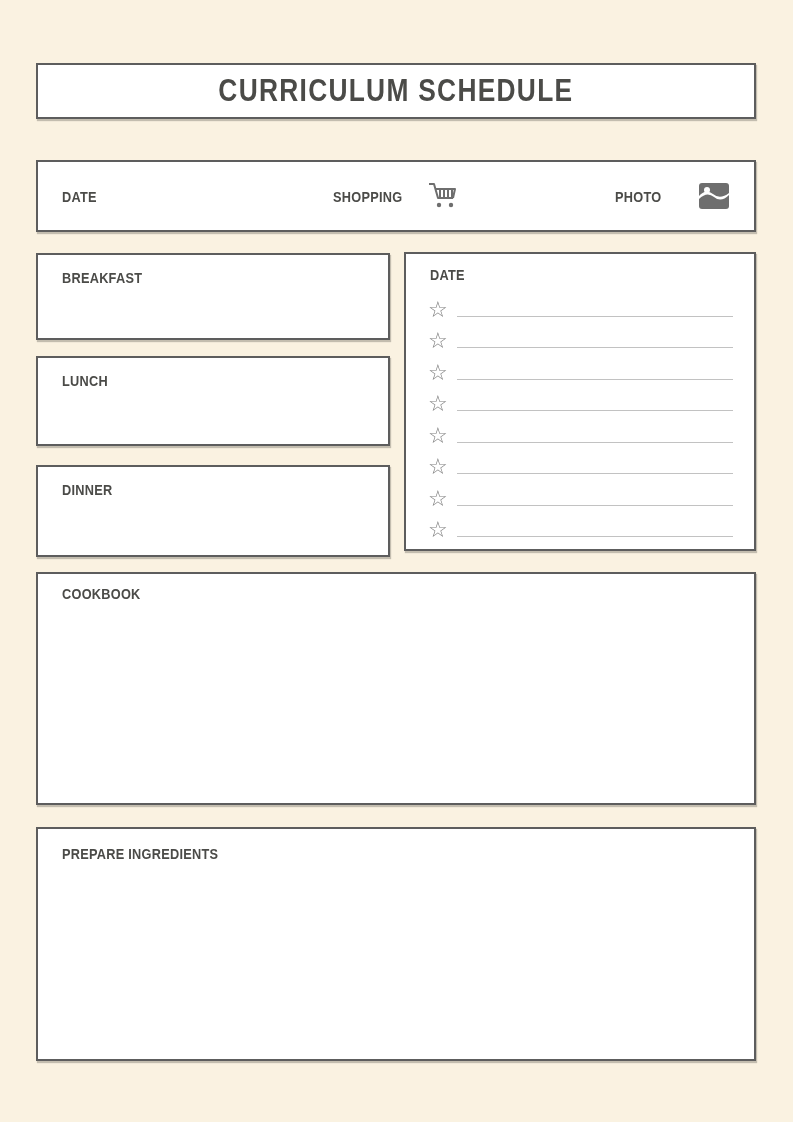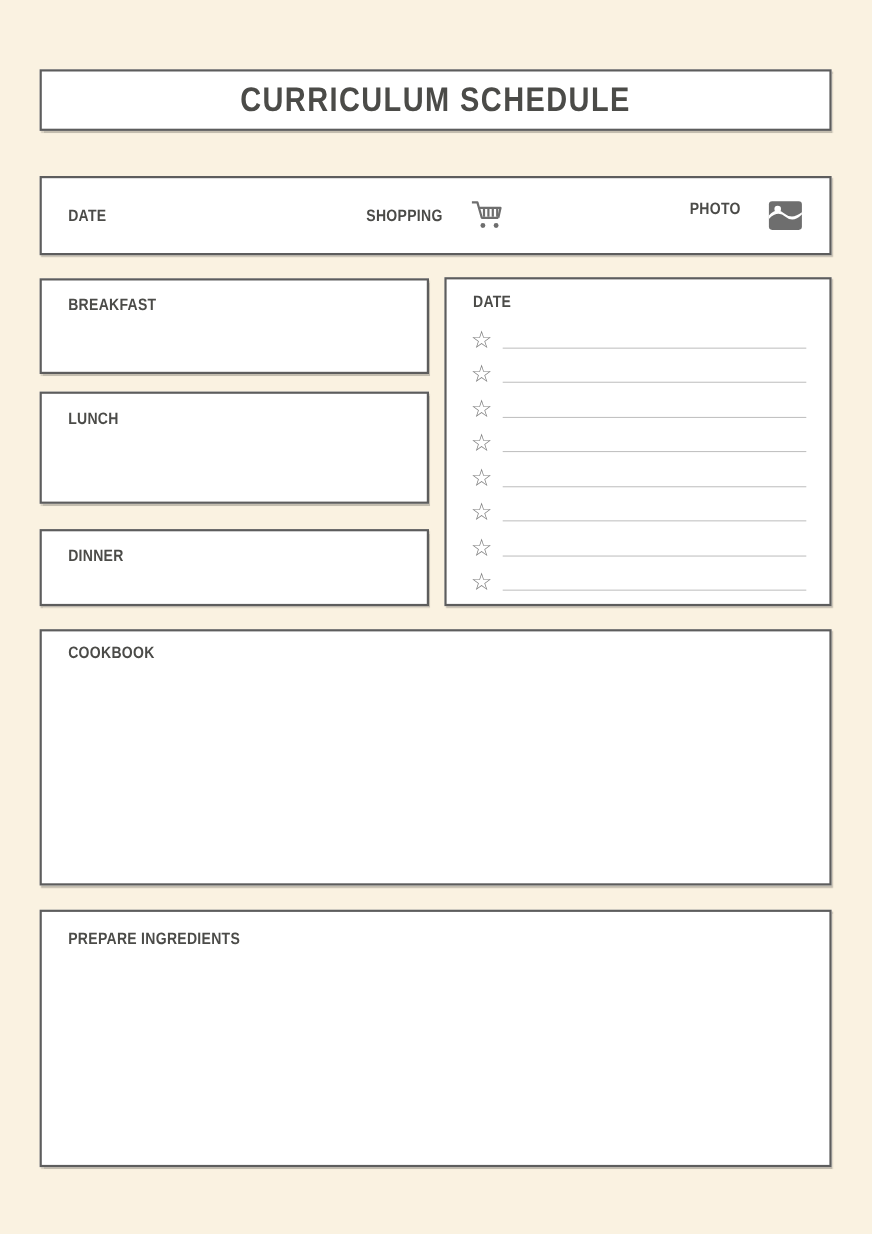--- a/index.html
+++ b/index.html
@@ -44,27 +44,27 @@
     white-space:nowrap;
   }
   
   .info-bar{
     left:36px;top:160px;width:720px;height:72px;
     display:grid;grid-template-columns:1fr auto 1fr;align-items:center;
     padding:0 24px;
   }
   .info-left{justify-self:start;}
   .info-center{justify-self:center;display:flex;align-items:center;gap:12px;}
-  .info-right{justify-self:end;display:flex;align-items:flex-start;gap:16px;}
+  .info-right{justify-self:end;display:flex;align-items:center;gap:28px;}
   .icon{display:inline-flex;align-items:center;justify-content:center;}
   
   .meal-box{left:36px;width:354px;padding:14px 0 0 24px;text-decoration:underline;}
   .breakfast-box{top:253px;height:87px;}
-  .lunch-box{top:356px;height:102px;}
-  .dinner-box{top:481px;height:70px;}
+  .lunch-box{top:356px;height:90px;}
+  .dinner-box{top:465px;height:92px;}
   
   .date-box{left:404px;top:252px;width:352px;height:299px;padding:12px 21px 10px 22px;display:flex;flex-direction:column;}
   .date-box .label{margin-left:2px;}
   .star-rows{flex:1;display:flex;flex-direction:column;justify-content:space-between;margin-top:6px;}
   .star-row{display:flex;align-items:flex-end;height:30px;}
   .star{
     font-family:"DejaVu Sans",sans-serif;
     font-size:22px;line-height:1;color:var(--star);
     display:inline-block;margin-bottom:-2px;
   }

